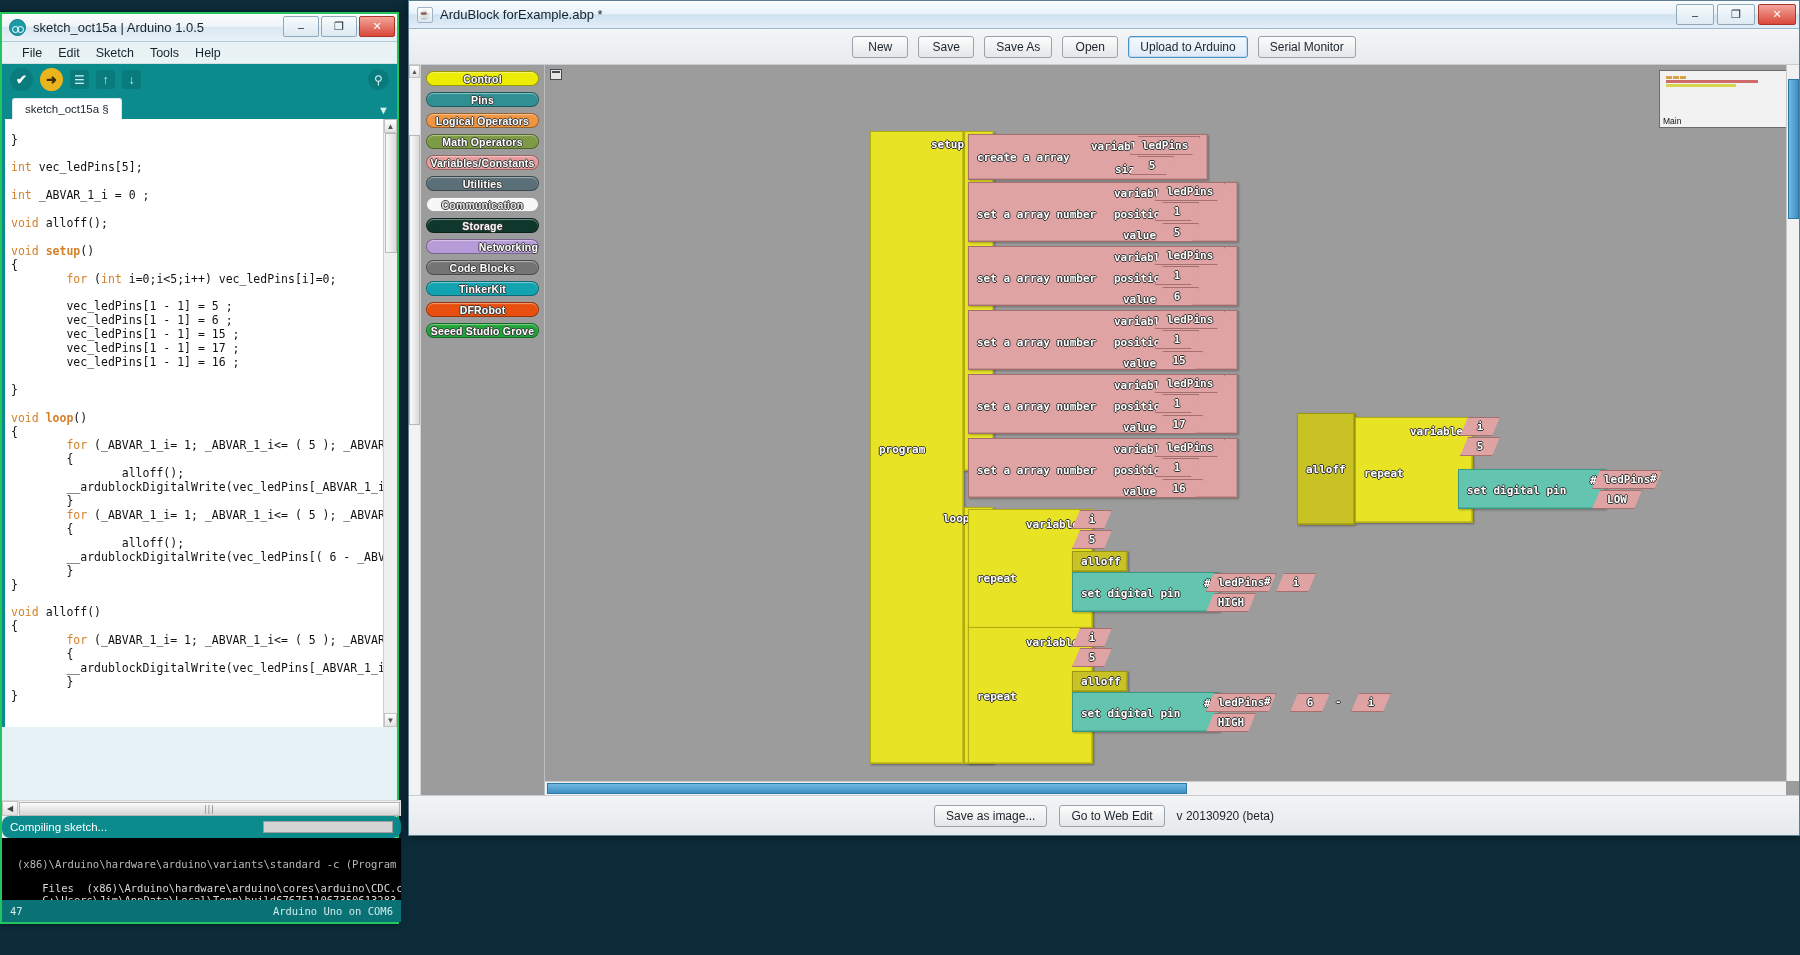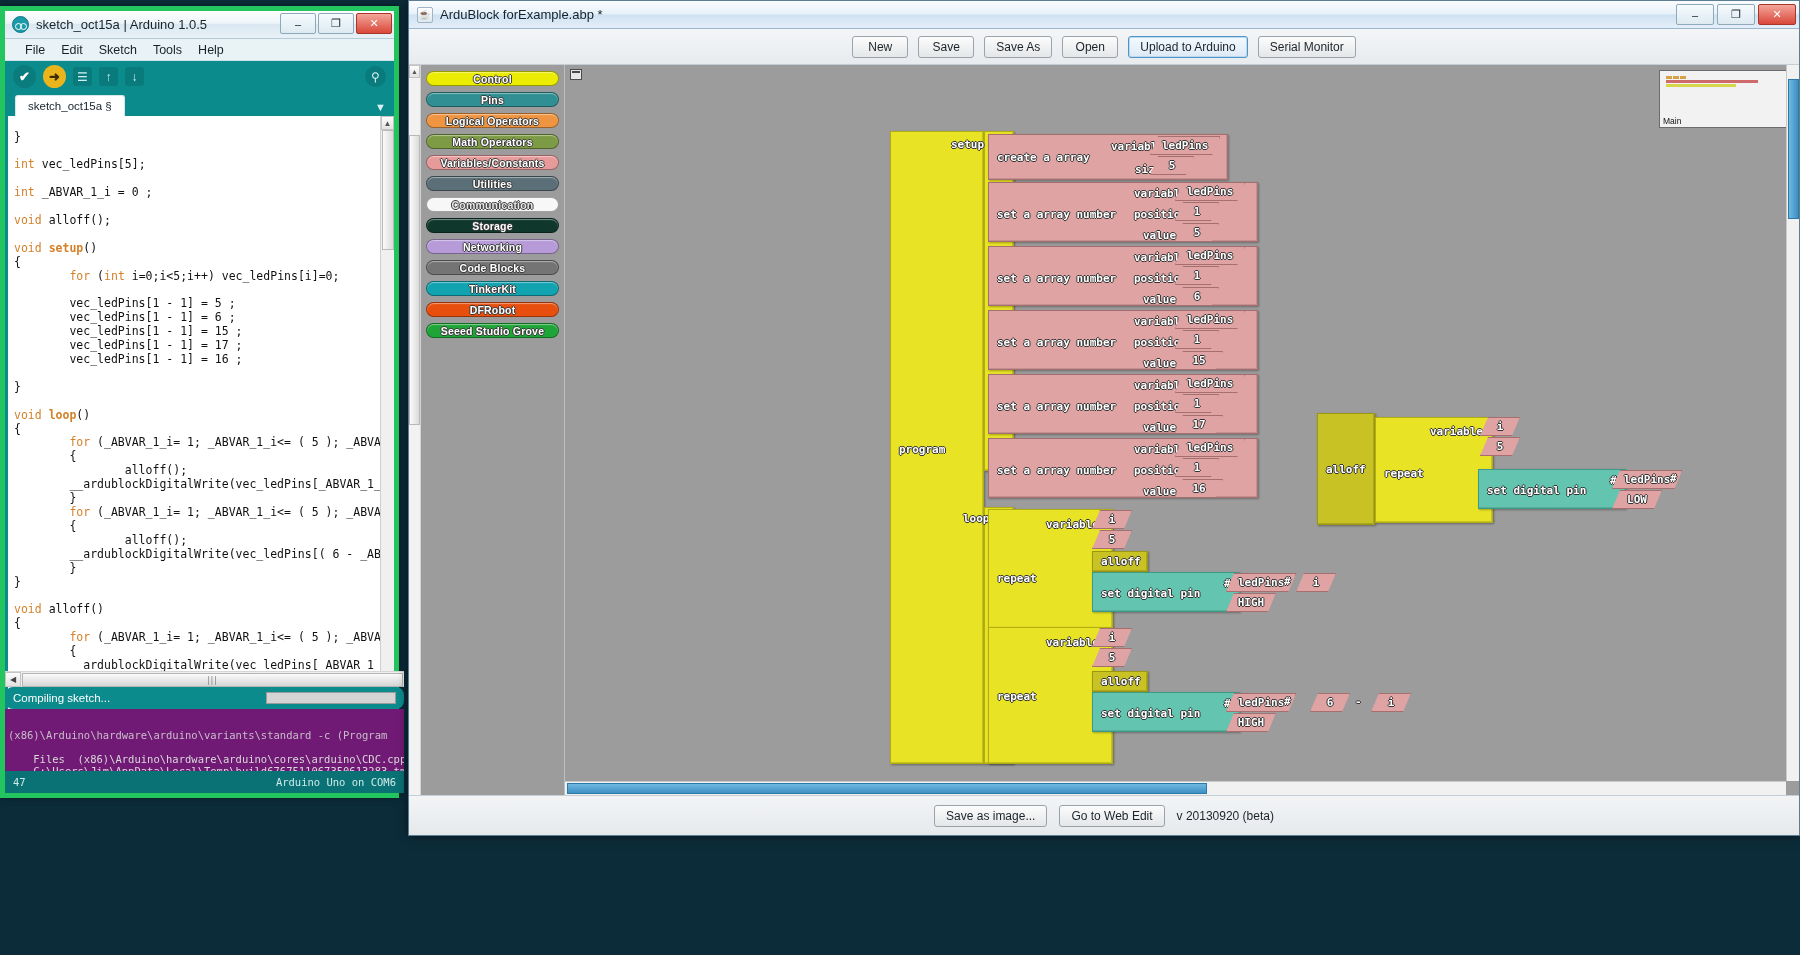--- a/index.html
+++ b/index.html
@@ -10,23 +10,23 @@
     font-family:"Liberation Sans", sans-serif;
     font-size:12px;
     position:relative;
   }
 
   
   .win { position:absolute; }
 
   
   #arduino-window {
-    left:0; top:6px; width:399px; height:792px;
+    left:0; top:12px; width:399px; height:912px;
     background:#e6f2f5;
-    border:5px solid #22c55e;
+    border:2px solid #22c55e;
     box-shadow:0 0 6px rgba(0,0,0,.5);
   }
   #arduino-titlebar {
     height:28px;
     background:linear-gradient(to bottom,#fdfdfe 0%, #eef5f9 45%, #dbe8f2 50%, #e8f1f7 100%);
     border-bottom:1px solid #b6cbd8;
     display:flex; align-items:center; padding-left:7px;
     position:relative;
   }
   #arduino-titlebar .ttl {
@@ -147,23 +147,23 @@
     display:flex; align-items:center; padding:0 8px; justify-content:space-between;border-radius:8px;
   }
   #progress-bar {
     width:130px; height:12px; background:#d4d4d4; border:1px solid #9c9c9c;
     position:relative;
   }
   #progress-fill { height:100%; background:#14d814; }
 
   #console {
     position:absolute; left:0; bottom:22px; width:399px; height:62px;
-    background:#701a75; color:#d9d9d9;
+    background:#000000; color:#d9d9d9;
     font-family:"DejaVu Sans Mono", monospace; font-size:10.5px; line-height:12.3px;
-    white-space:pre; overflow:hidden; padding-left:3px;
+    white-space:pre; overflow:hidden; padding-left:15px;
   }
   #console .clipped { display:block; margin-top:-5px; opacity:.85;}
 
   #arduino-statusbar {
     position:absolute; left:0; bottom:0; width:399px; height:22px;
     background:#0a7274; color:#cfeaea; font-size:10.5px;
     display:flex; align-items:center; justify-content:space-between; padding:0 8px;
     font-family:"DejaVu Sans Mono", monospace;
   }
 
@@ -205,21 +205,21 @@
     border:1px solid #4f94c6;
     box-shadow:inset 0 0 0 1px #bcd9ef;
     background:linear-gradient(to bottom,#f4faff,#dceaf6);
   }
 
   #ab-body {
     position:absolute; left:0; top:64px; right:0; bottom:40px;
     display:flex;
   }
   #ab-palette-outer {
-    width:156px; background:#fff; border-right:1px solid #b9c0c5;
+    width:136px; background:#fff; border-right:1px solid #b9c0c5;
     position:relative; display:flex;
   }
   #palette-scroll {
     width:12px; background:#f2f2f2; border-right:1px solid #d4d4d4; position:relative;
   }
   #palette-scroll .pa {
     height:13px; background:linear-gradient(to bottom,#fdfdfd,#e2e2e2);
     border:1px solid #c2c2c2; display:flex;align-items:center;justify-content:center;
     font-size:7px; color:#555;
   }
@@ -509,21 +509,21 @@
           </div>
           <div class="pal-btn" style="background: linear-gradient(rgb(90, 111, 120), rgb(90, 111, 120));">
             <span>Utilities</span>
           </div>
           <div class="pal-btn" style="background: linear-gradient(rgb(247, 247, 247), rgb(247, 247, 247));">
             <span style="color: rgb(232, 232, 232);">Communication</span>
           </div>
           <div class="pal-btn" style="background: linear-gradient(rgb(16, 55, 44), rgb(16, 55, 44));">
             <span>Storage</span>
           </div>
-          <div class="pal-btn" style="background: linear-gradient(rgb(183, 154, 216), rgb(183, 154, 216));">
+          <div class="pal-btn" style="background: linear-gradient(rgb(183, 154, 216), rgb(183, 154, 216)); justify-content: flex-end;">
             <span>Networking</span>
           </div>
           <div class="pal-btn" style="background: linear-gradient(rgb(116, 116, 116), rgb(116, 116, 116));">
             <span>Code Blocks</span>
           </div>
           <div class="pal-btn" style="background: linear-gradient(rgb(18, 163, 176), rgb(18, 163, 176));">
             <span>TinkerKit</span>
           </div>
           <div class="pal-btn" style="background: linear-gradient(rgb(232, 79, 14), rgb(232, 79, 14)); align-items: flex-end;">
             <span>DFRobot</span>

